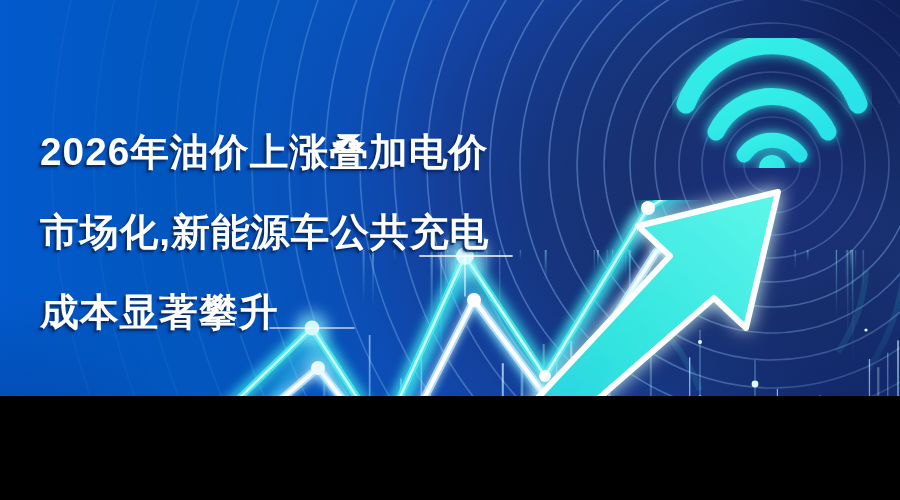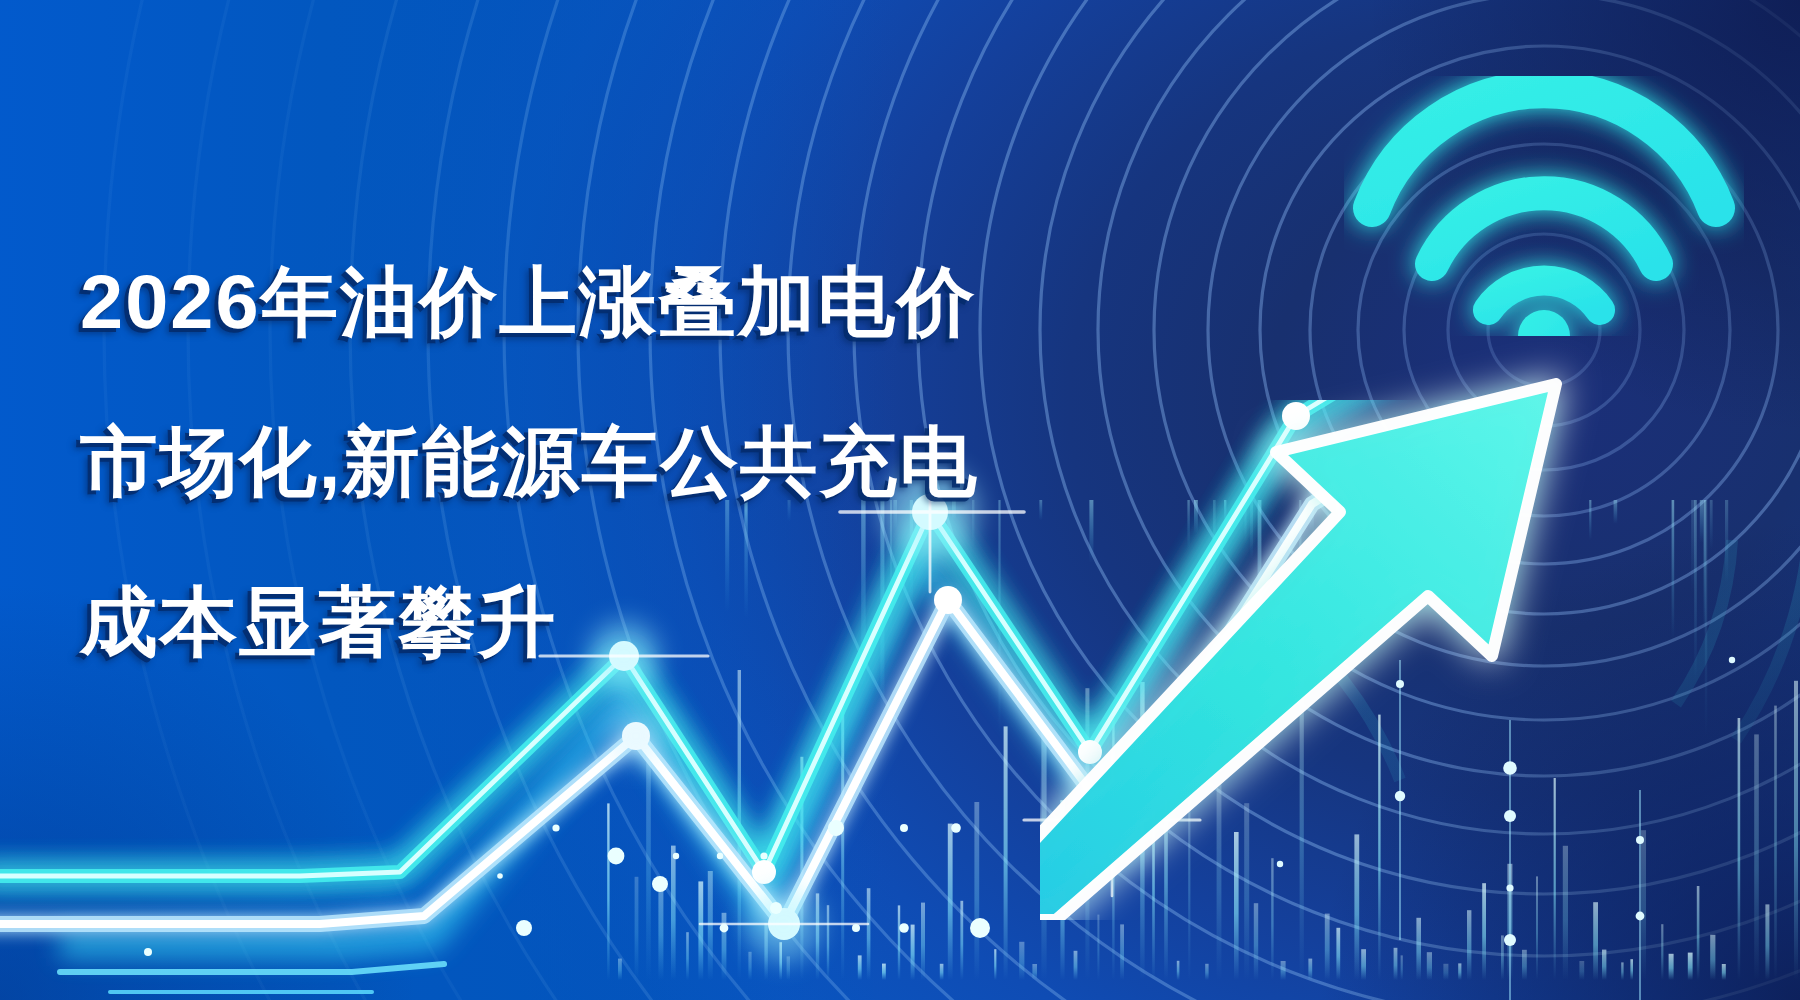--- a/index.html
+++ b/index.html
@@ -5,21 +5,21 @@
 <style>
   * { margin:0; padding:0; box-sizing:border-box; }
   html, body {
     width:900px; height:500px;
     background:#000;
     font-family:"Liberation Sans","DejaVu Sans",sans-serif;
     overflow:hidden;
   }
   #banner {
     position:relative;
-    width:900px; height:500px;
+    width:900px; height:396px;
     overflow:hidden;
     background:#0257bf;
   }
   .layer { position:absolute; inset:0; }
 
   
   #bg-base {
     background:
       radial-gradient(ellipse 620px 520px at 770px 200px,
         #1b2f7a 0%, #18306f 22%, #16357f 38%, #14409c 55%,

